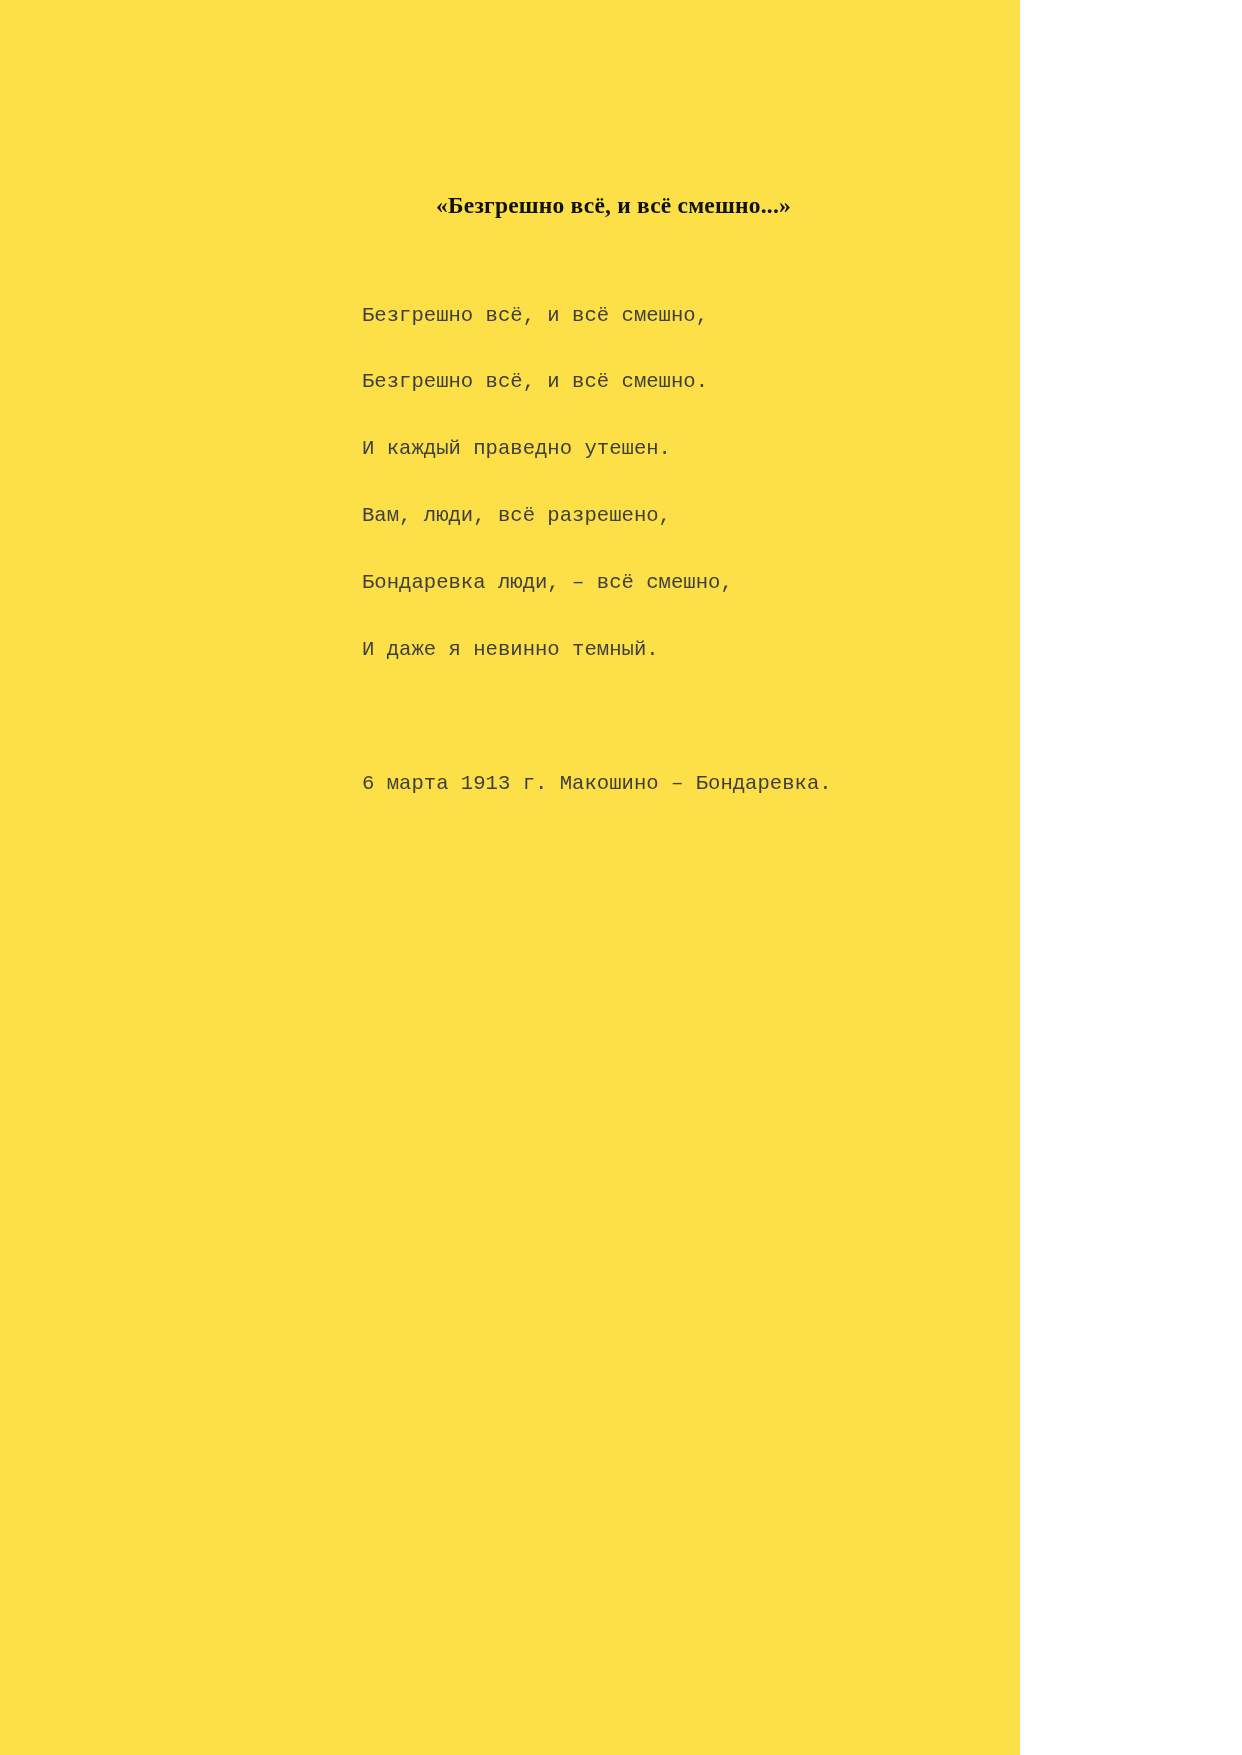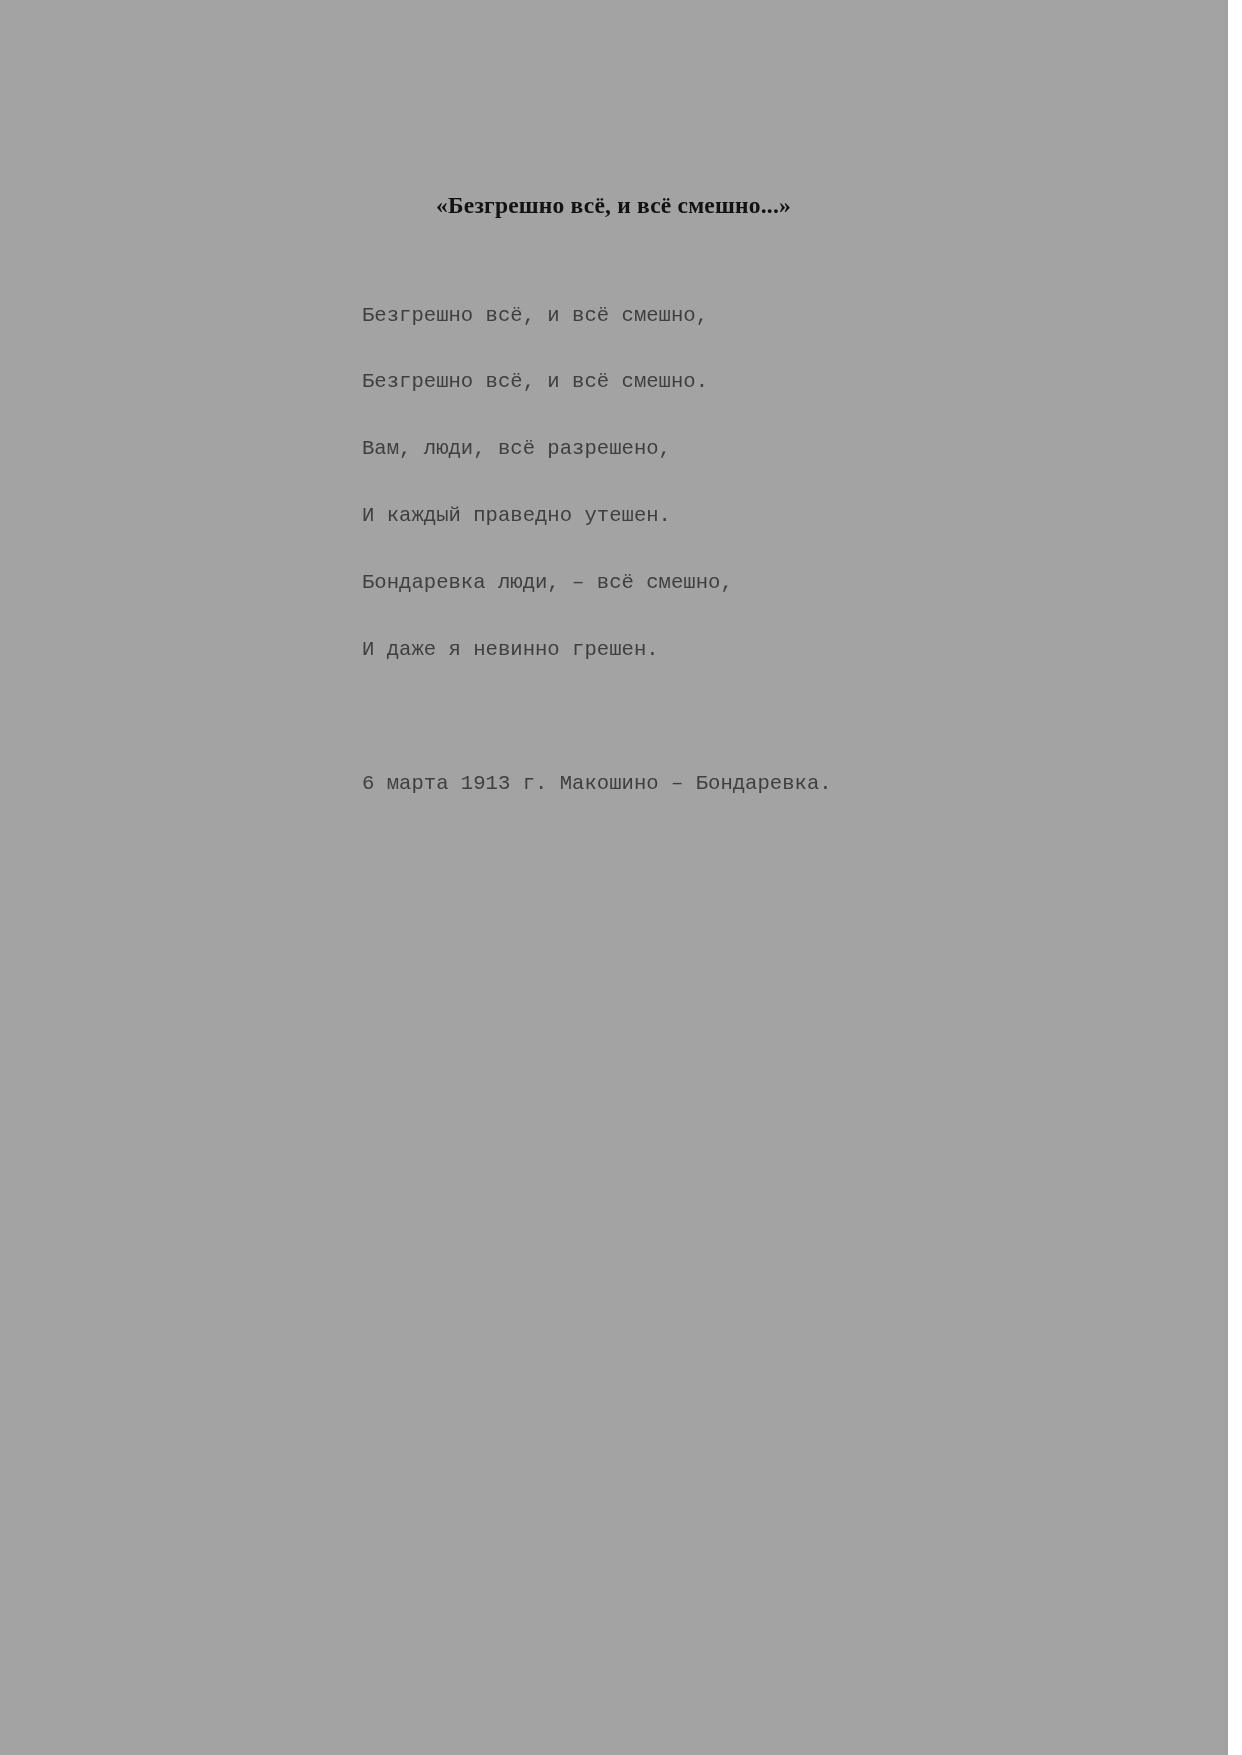--- a/index.html
+++ b/index.html
@@ -2,23 +2,23 @@
 <html><head>
 <meta charset="utf-8">
 <style>
   html, body {
     margin: 0;
     padding: 0;
     background: #ffffff;
   }
   .page {
     position: relative;
-    width: 1228px;
+    width: 1020px;
     height: 1755px;
-    background: #a3a3a3;
+    background: #fde047;
     overflow: hidden;
   }
   .poem-title {
     position: absolute;
     top: 192px;
     left: 0;
     width: 1227px;
     text-align: center;
     font-family: "Liberation Serif", "DejaVu Serif", serif;
     font-weight: bold;
@@ -51,21 +51,21 @@
 </head>
 <body>
 
 <div class="page">
 
   <div class="poem-title">«Безгрешно всё, и всё смешно...»</div>
 
   <div class="poem-body">
     <div class="poem-line">Безгрешно всё, и всё смешно,</div>
     <div class="poem-line">Безгрешно всё, и всё смешно.</div>
+    <div class="poem-line">И каждый праведно утешен.</div>
     <div class="poem-line">Вам, люди, всё разрешено,</div>
-    <div class="poem-line">И каждый праведно утешен.</div>
     <div class="poem-line">Бондаревка люди, – всё смешно,</div>
-    <div class="poem-line">И даже я невинно грешен.</div>
+    <div class="poem-line">И даже я невинно темный.</div>
     <div class="poem-spacer"></div>
     <div class="poem-dateline">6 марта 1913 г. Макошино – Бондаревка.</div>
   </div>
 
 </div>
 
 </body></html>

